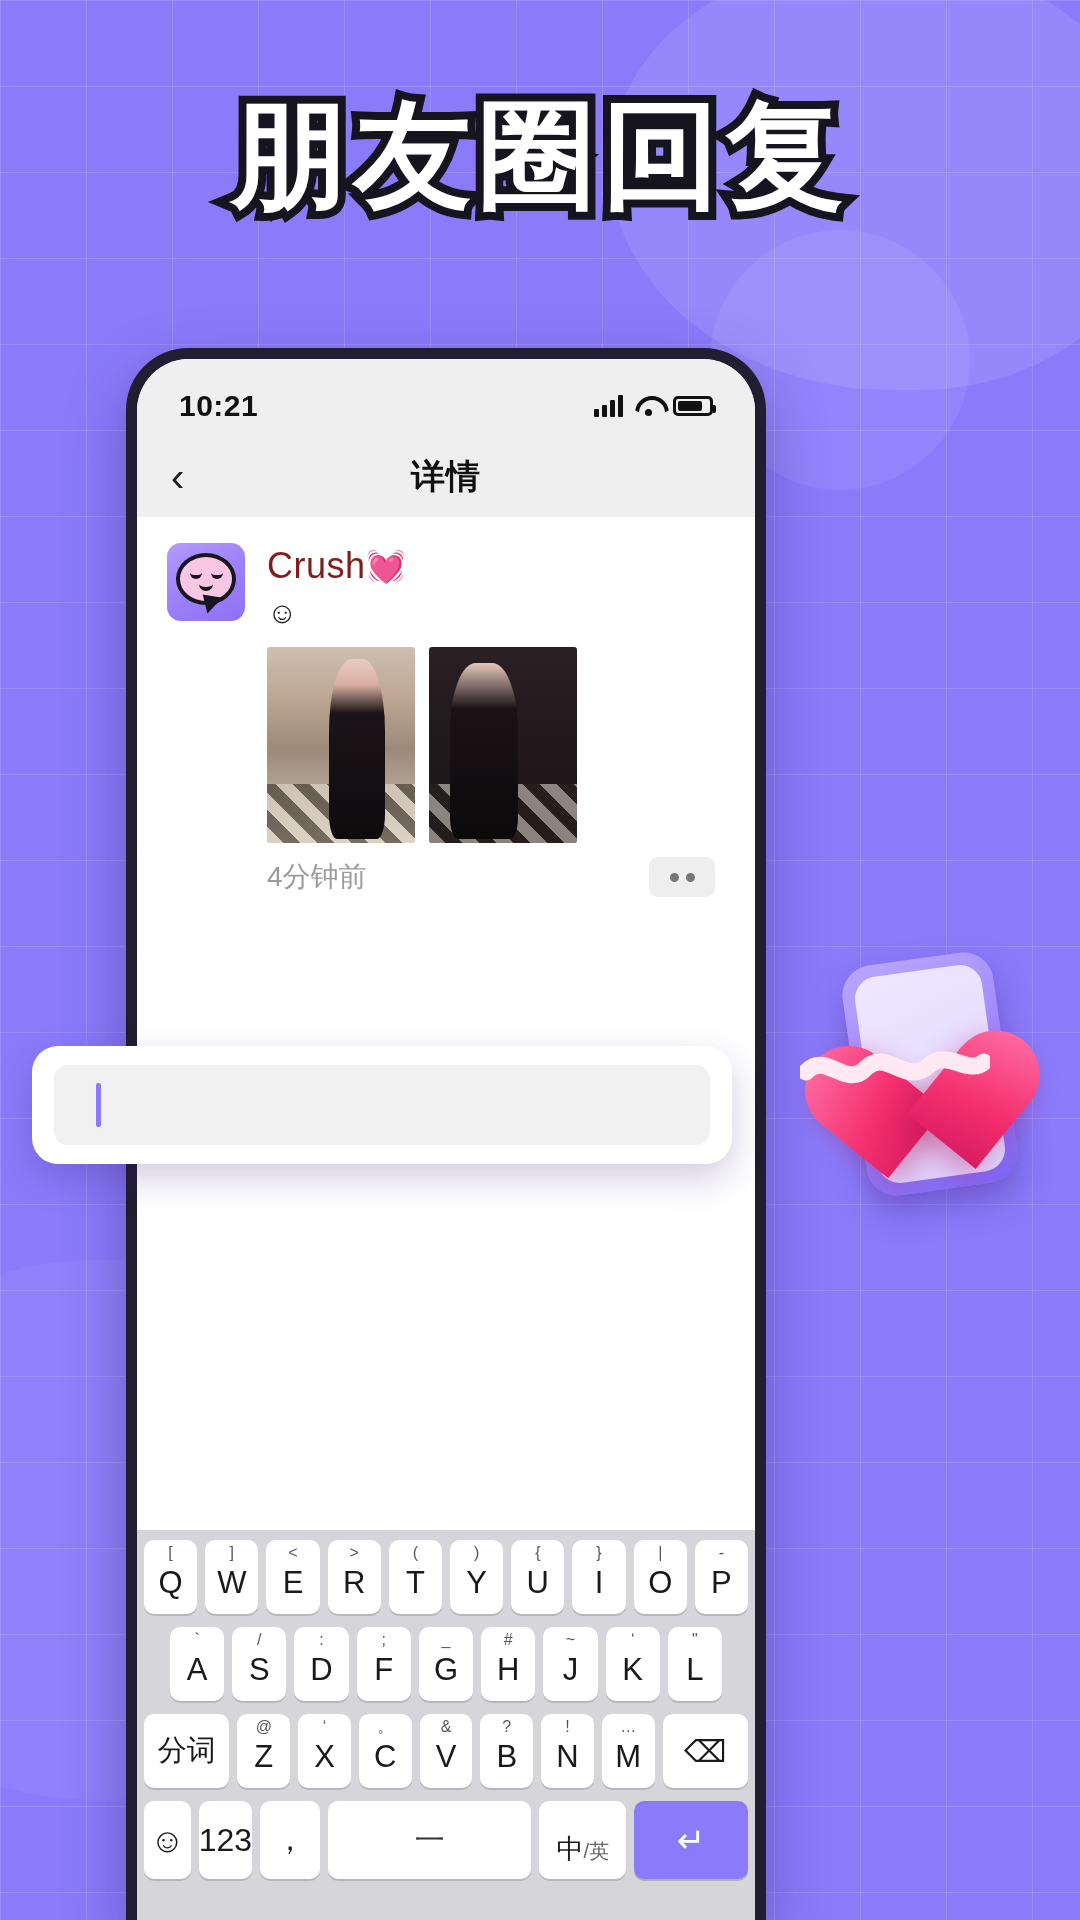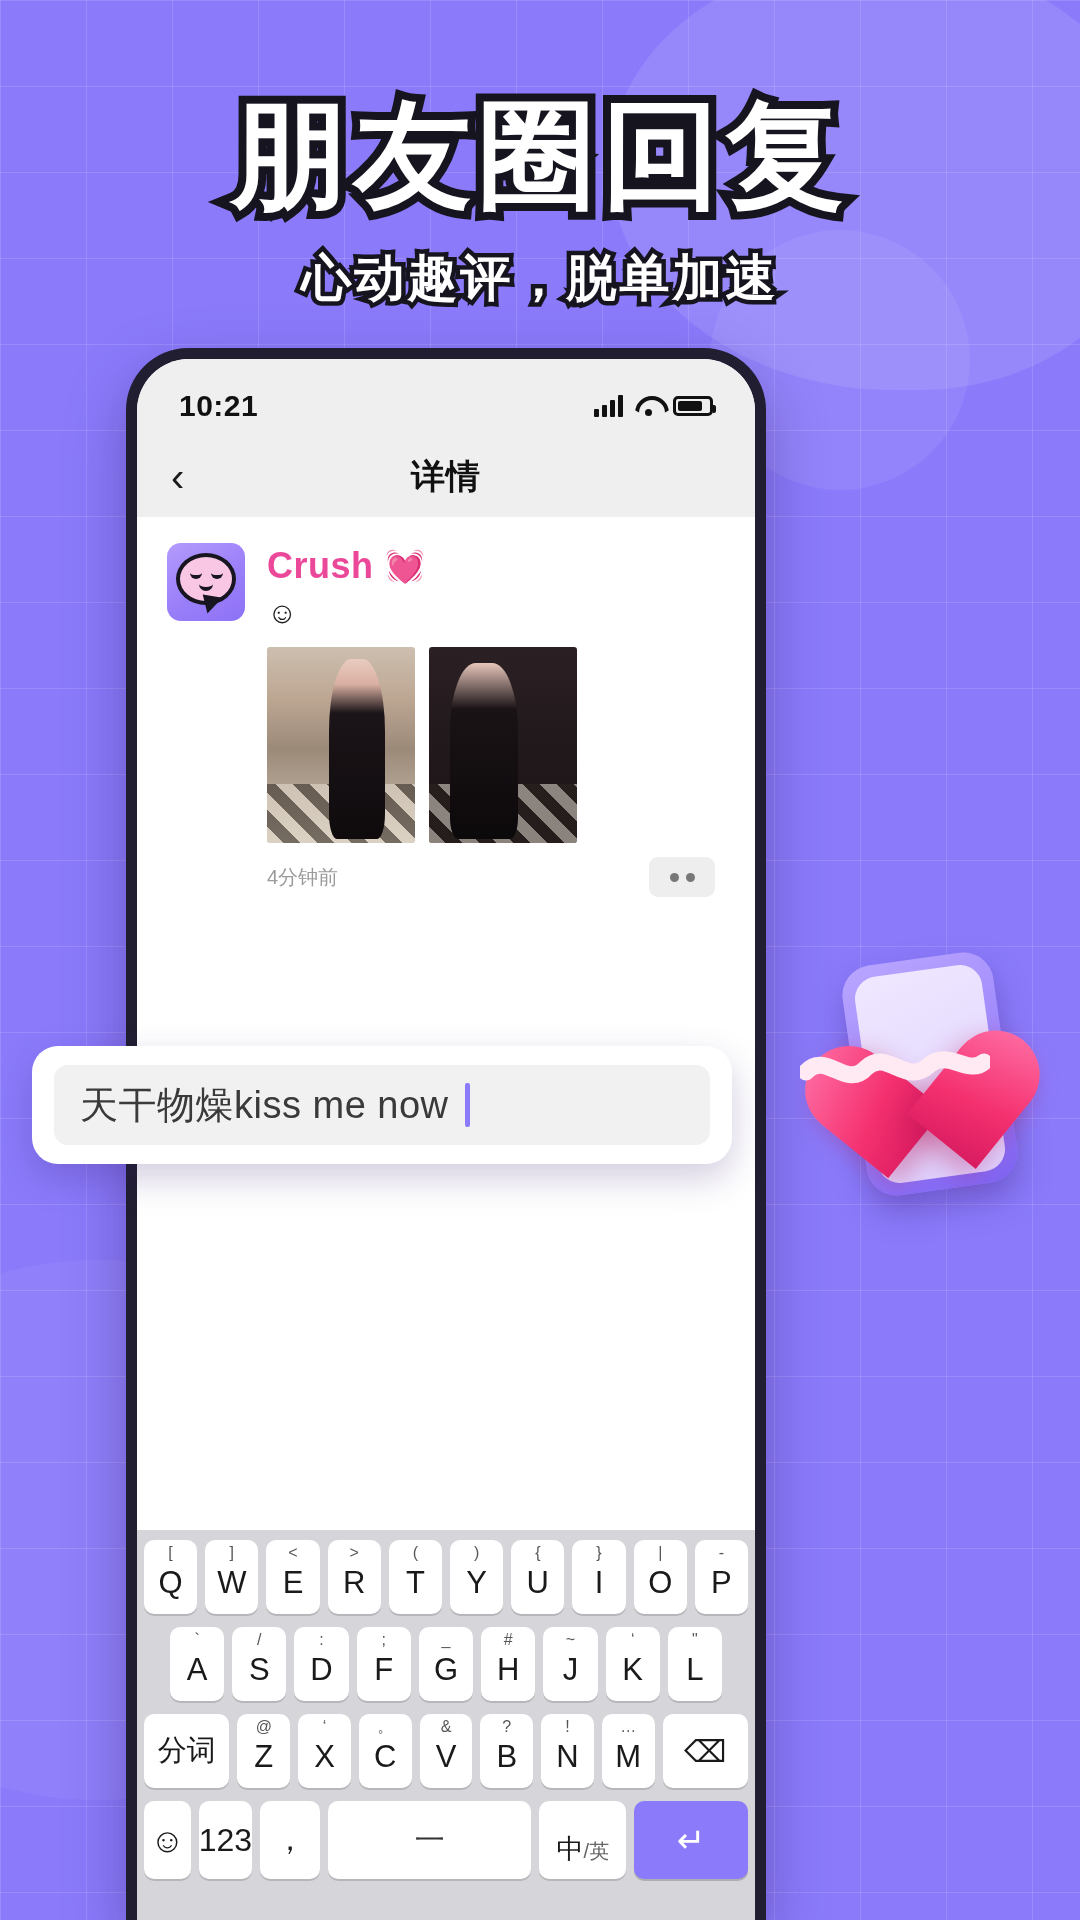--- a/index.html
+++ b/index.html
@@ -89,43 +89,43 @@
     border-left:8px solid transparent;border-right:12px solid transparent;
     border-top:18px solid #17151f;transform:rotate(10deg);}
   .avatar .eye{position:absolute;width:12px;height:7px;border-bottom:4px solid #17151f;
     border-radius:0 0 10px 10px;top:29px;}
   .avatar .eye.l{left:23px;}
   .avatar .eye.r{left:44px;}
   .avatar .mouth{position:absolute;left:32px;top:40px;width:14px;height:8px;
     border-bottom:4px solid #17151f;border-radius:0 0 12px 12px;}
 
   .post-body{flex:1;padding-top:2px;}
-  .post-name{font-size:36px;font-weight:700;color:#ec4899;letter-spacing:.5px;
-    display:flex;align-items:center;gap:12px;}
+  .post-name{font-size:36px;font-weight:400;color:#7f1d1d;letter-spacing:.5px;
+    display:flex;align-items:center;gap:1px;}
   .post-name .heart{font-size:32px;}
   .post-text{font-size:30px;color:#222;margin-top:8px;line-height:1.2;}
   .post-imgs{display:flex;gap:14px;margin-top:16px;}
   .pimg{width:148px;height:196px;border-radius:3px;overflow:hidden;position:relative;
     background:#262024;}
   .pimg.a{background:
      linear-gradient(180deg,#cdbfb0 0%,#bda793 26%,#9c8a79 52%,#cfc3b3 100%);}
   .pimg.b{background:
      linear-gradient(180deg,#2b2024 0%,#231a1e 40%,#1a1315 100%);}
   .pimg .fig{position:absolute;left:42%;top:6%;width:38%;height:92%;
     background:linear-gradient(180deg,#e9cbc0 0%,#d9b0a2 14%,#1b1418 30%,#0f0b0d 100%);
     border-radius:40% 40% 14% 14%;}
   .pimg .fig2{position:absolute;left:14%;top:8%;width:46%;height:90%;
     background:linear-gradient(180deg,#e7c6ba 0%,#1a1316 26%,#0c090b 100%);
     border-radius:38% 38% 12% 12%;}
   .pimg .floor{position:absolute;left:0;bottom:0;width:100%;height:30%;
     background:repeating-linear-gradient(45deg,#e6ded1 0 12px,#2c2520 12px 24px);
     opacity:.55;}
   .post-meta{display:flex;align-items:center;justify-content:space-between;
     margin-top:14px;padding-right:10px;}
-  .post-time{font-size:20px;color:#9b9b9b;}
+  .post-time{font-size:28px;color:#9b9b9b;}
   .more-btn{width:66px;height:40px;background:#eeeeee;border-radius:9px;
     display:flex;align-items:center;justify-content:center;gap:7px;cursor:pointer;}
   .more-btn i{width:9px;height:9px;border-radius:50%;background:#777;display:block;}
 
   
   .input-bar{
     position:absolute;left:32px;top:1046px;width:700px;height:118px;
     background:#ffffff;border-radius:26px;z-index:9;
     box-shadow:0 14px 36px rgba(50,25,110,.22);
     display:flex;align-items:center;padding:0 22px;
@@ -187,21 +187,20 @@
 
 <div class="bg-wrap">
   <div class="bg-grid"></div>
   <div class="bg-blob blob1"></div>
   <div class="bg-blob blob2"></div>
   <div class="bg-blob blob3"></div>
 </div>
 
 <div class="headline">
   <h1>朋友圈回复</h1>
-  <h2>心动趣评，脱单加速</h2>
 </div>
 
 <div class="phone">
   <div class="screen">
 
     <div class="statusbar">
       <div class="status-time">10:21</div>
       <div class="status-icons">
         <span class="ic-signal">
             <i></i>
@@ -398,21 +397,20 @@
         </div>
       <div class="key enter">
           <span class="main">↵</span>
         </div>
     </div>
   </div>
 </div>
 
 <div class="input-bar">
   <div class="input-box">
-    <span class="input-text">天干物燥kiss me now</span>
     <span class="caret"></span>
   </div>
 </div>
 
 <div class="deco">
   <div class="dphone">
     <div class="dscreen"></div>
   </div>
   <div class="dheart"></div>
   <svg class="squig" viewBox="0 0 190 46">

